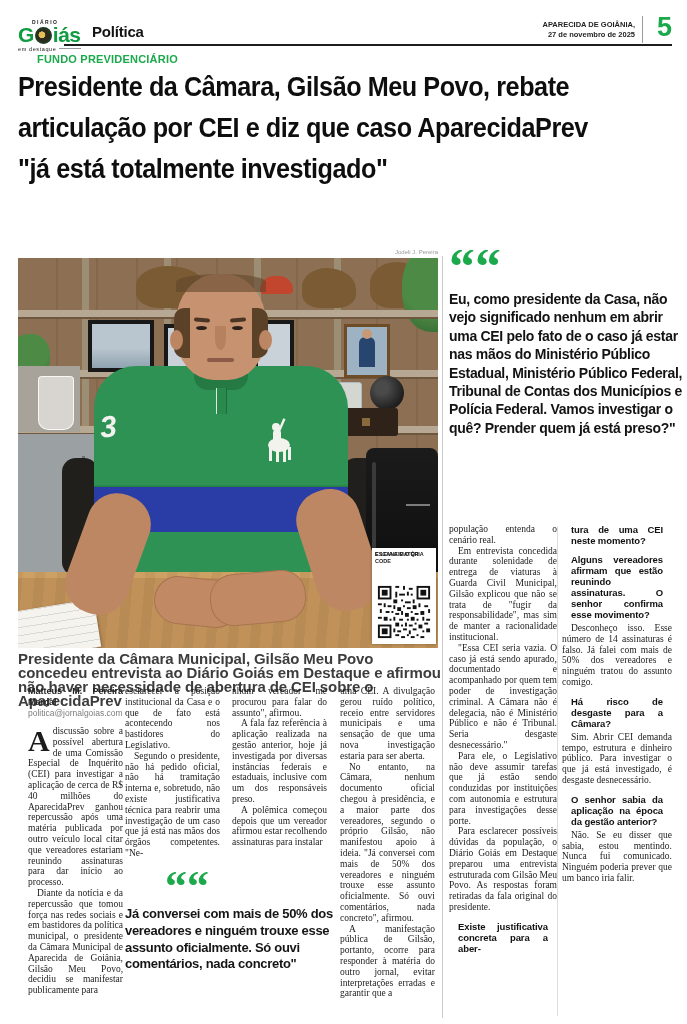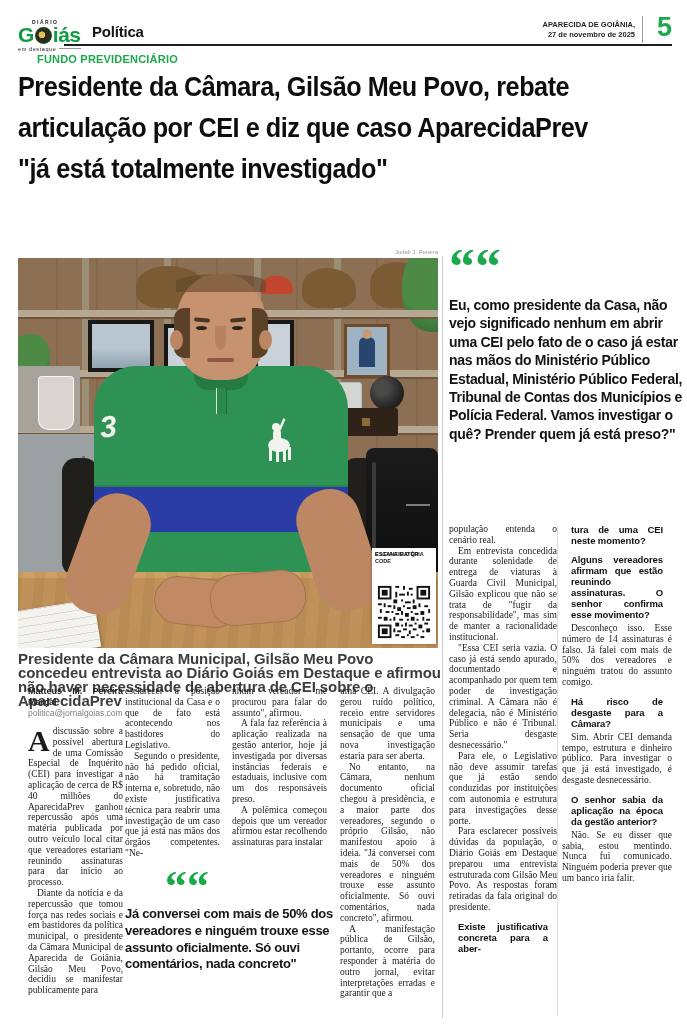--- a/index.html
+++ b/index.html
@@ -116,21 +116,21 @@
   .byline{font-family:"Liberation Sans",sans-serif;margin-bottom:8px;}
   .byline-author{font-size:9px;font-weight:700;color:#222;line-height:11px;}
   .byline-email{font-size:8.5px;color:#7d7d7d;line-height:10px;}
   .para{margin:0;}
   .indent{text-indent:9px;}
   .dropcap{float:left;font-size:30px;line-height:26px;font-weight:700;padding:2px 3px 0 0;font-family:"Liberation Serif",serif;}
   .q{font-family:"Liberation Sans",sans-serif;font-weight:700;font-size:9.5px;line-height:11px;letter-spacing:-0.1px;margin:8px 9px 3px;color:#111;}
   
   .main-quote{position:absolute;left:449px;top:250px;width:236px;}
   .quote-glyph{font-family:"Liberation Serif",serif;font-weight:900;color:#1ba94c;font-size:52px;line-height:34px;height:34px;overflow:hidden;}
-  .mq-text{font-weight:700;font-size:14px;line-height:18.4px;letter-spacing:-0.3px;color:#131313;margin-top:12px;}
+  .mq-text{font-weight:700;font-size:14px;line-height:18.4px;letter-spacing:-0.3px;color:#131313;margin-top:6px;}
   .pull-quote{position:absolute;left:125px;top:872px;width:238px;}
   .pull-quote .quote-glyph{font-size:44px;line-height:30px;height:30px;margin-left:40px;}
   .pq-text{font-weight:700;font-size:13px;line-height:16.8px;letter-spacing:-0.3px;color:#151515;margin-top:4px;}
   
   .vrule-main{position:absolute;left:442px;top:256px;width:1px;height:762px;background:#cccccc;}
   .vrule-right{position:absolute;left:557px;top:526px;width:1px;height:490px;background:#dddddd;}
 </style>
 </head>
 <body>
 

